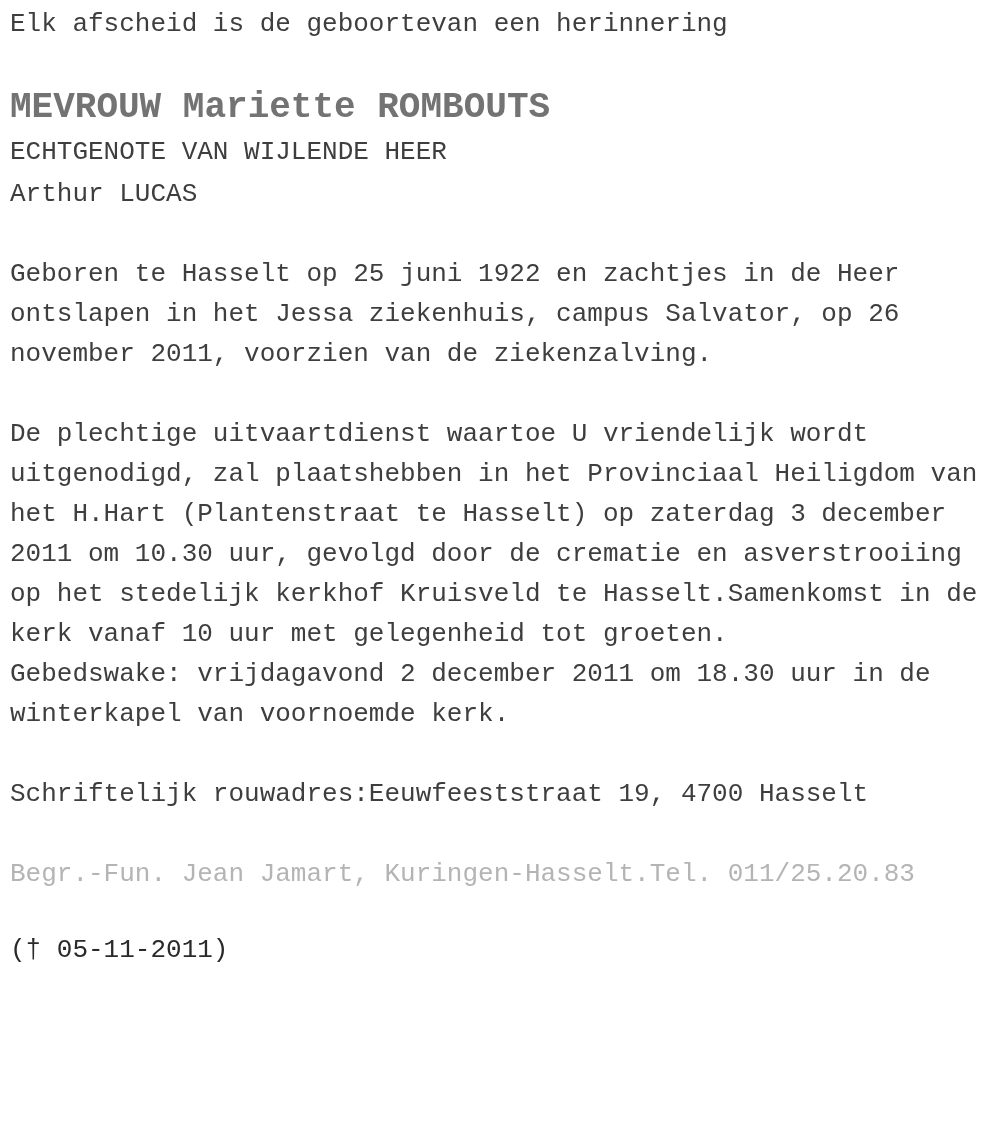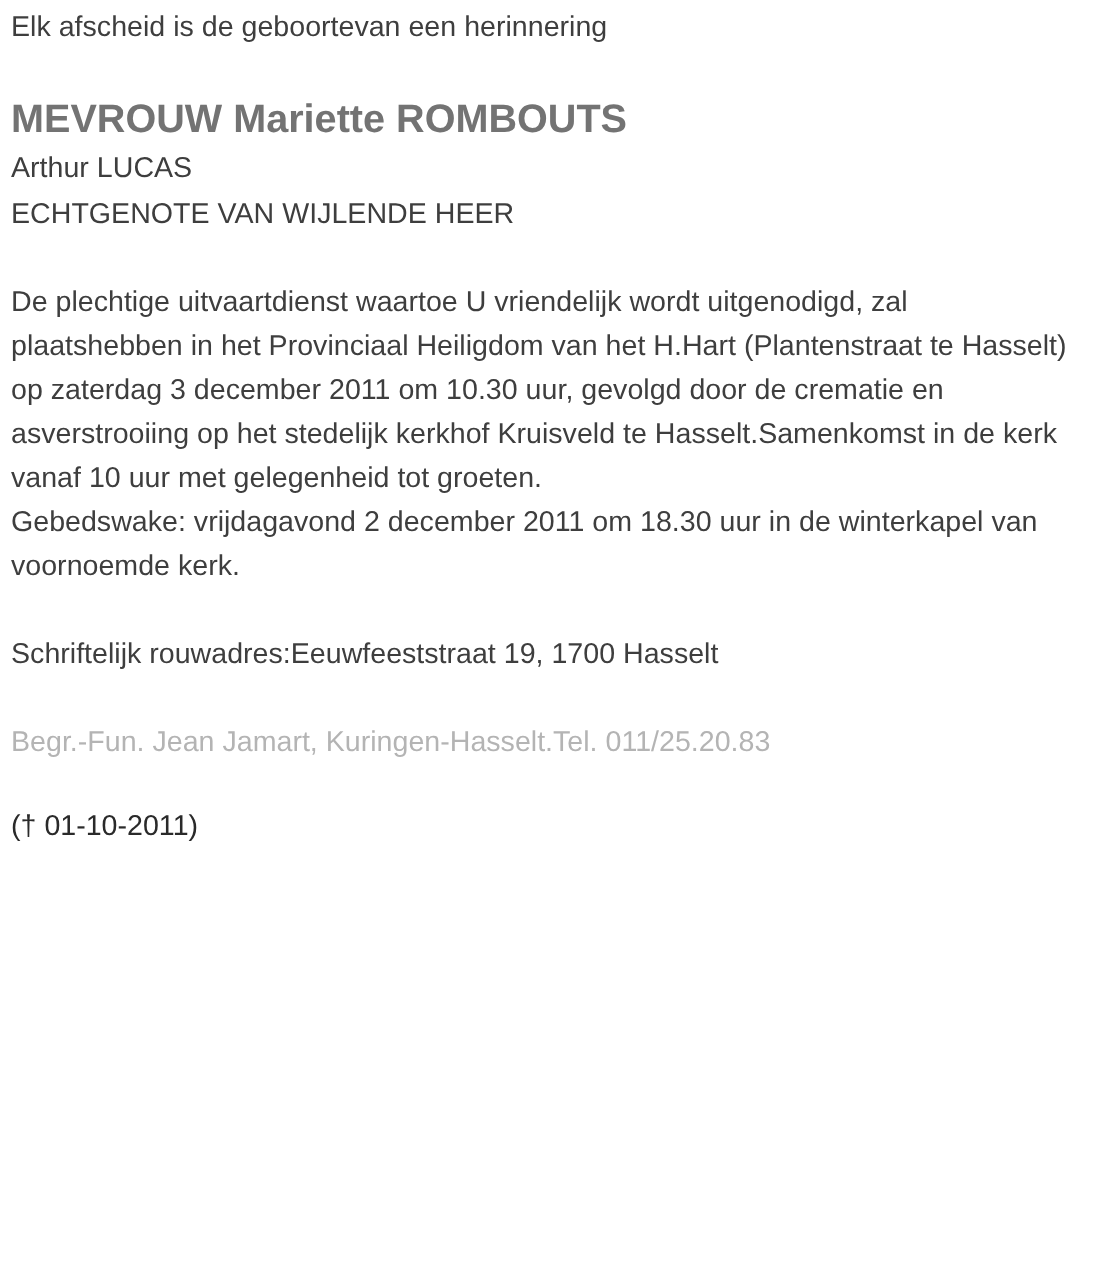--- a/index.html
+++ b/index.html
@@ -7,21 +7,21 @@
     padding: 0;
     background: #ffffff;
   }
   .page {
     position: relative;
     width: 1000px;
     height: 1148px;
     box-sizing: border-box;
     padding: 4px 12px 0 10px;
     background: #ffffff;
-    font-family: Liberation Sans, sans-serif;
+    font-family: Liberation Mono, monospace;
     color: #3e3e3e;
     overflow: hidden;
   }
   .epigraph {
     margin: 0;
     font-size: 26px;
     line-height: 40px;
     color: #3e3e3e;
   }
   .title {
@@ -62,28 +62,29 @@
 </style>
 </head>
 <body>
 
 <div class="page">
 
   <p class="epigraph">Elk afscheid is de geboortevan een herinnering</p>
 
   <h1 class="title">MEVROUW Mariette ROMBOUTS</h1>
 
+  <p class="subline">ECHTGENOTE VAN WIJLENDE HEER</p>
+
   <p class="subline">Arthur LUCAS</p>
 
-  <p class="subline">ECHTGENOTE VAN WIJLENDE HEER</p>
-
+  <p class="para">Geboren te Hasselt op 25 juni 1922 en zachtjes in de Heer ontslapen in het Jessa ziekenhuis, campus Salvator, op 26 november 2011, voorzien van de ziekenzalving.</p>
 
   <p class="para">De plechtige uitvaartdienst waartoe U vriendelijk wordt uitgenodigd, zal plaatshebben in het Provinciaal Heiligdom van het H.Hart (Plantenstraat te Hasselt) op zaterdag 3 december 2011 om 10.30 uur, gevolgd door de crematie en asverstrooiing op het stedelijk kerkhof Kruisveld te Hasselt.Samenkomst in de kerk vanaf 10 uur met gelegenheid tot groeten.
 Gebedswake: vrijdagavond 2 december 2011 om 18.30 uur in de winterkapel van voornoemde kerk.</p>
 
-  <p class="para">Schriftelijk rouwadres:Eeuwfeeststraat 19, 1700 Hasselt</p>
+  <p class="para">Schriftelijk rouwadres:Eeuwfeeststraat 19, 4700 Hasselt</p>
 
 
   <p class="funeral-home">Begr.-Fun. Jean Jamart, Kuringen-Hasselt.Tel. 011/25.20.83</p>
 
-  <p class="death-date">(† 01-10-2011)</p>
+  <p class="death-date">(† 05-11-2011)</p>
 
 </div>
 
 </body></html>

